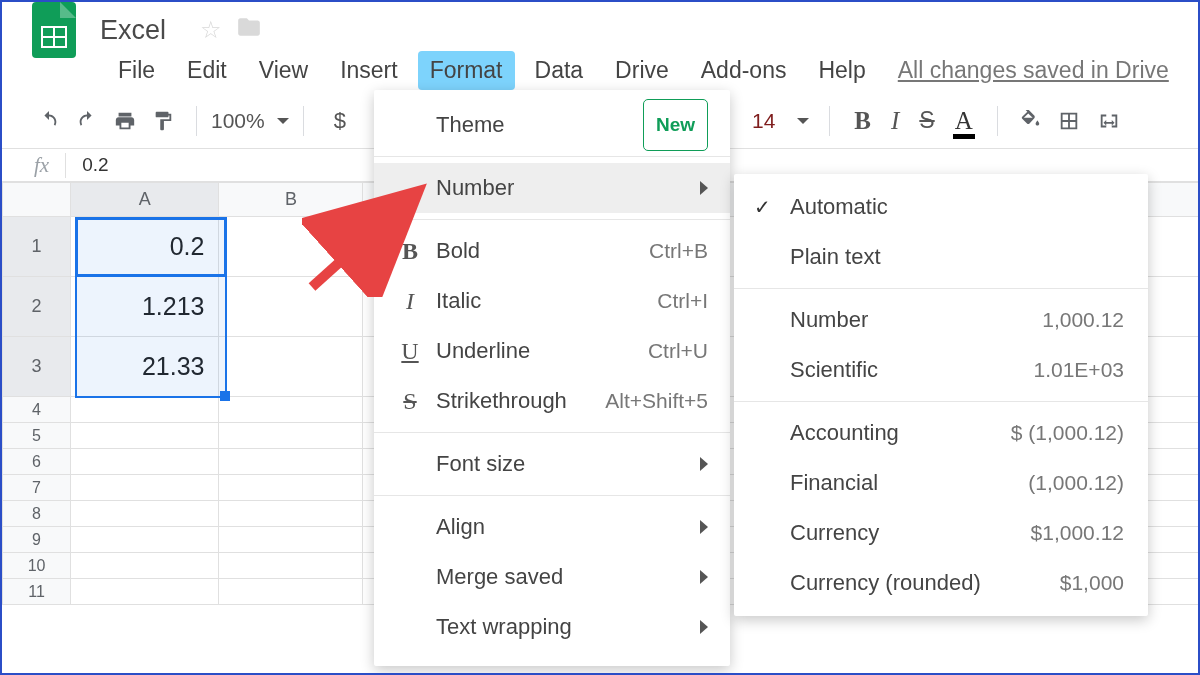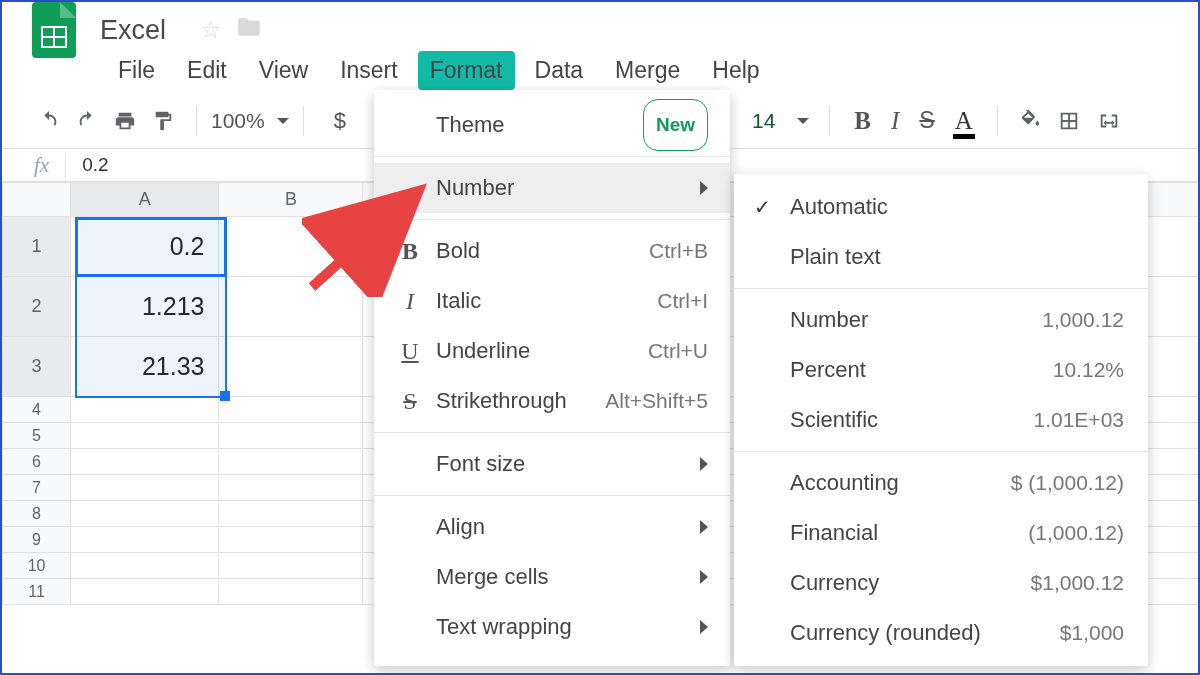--- a/index.html
+++ b/index.html
@@ -64,21 +64,21 @@
     font-size: 23px;
     color: #444;
   }
   .menubar .mitem {
     padding: 6px 12px;
     margin: 0 4px;
     cursor: pointer;
     border-radius: 4px;
   }
   .menubar .mitem.active {
-    background: #14b8a6;
+    background: #7dd3fc;
   }
   .menubar .saved {
     margin-left: 16px;
     color: #777;
     text-decoration: underline;
   }
 
   
   .toolbar {
     display: flex;
@@ -91,21 +91,21 @@
     display:flex; align-items:center; justify-content:center;
     color:#5f6368;
     margin: 0 8px;
     font-size: 22px;
   }
   .toolbar .sep { width:1px; height:30px; background:#dadce0; margin:0 14px; }
   .toolbar svg { width:22px; height:22px; fill:#5f6368; }
   .zoom { font-size:21px; color:#555; display:flex; align-items:center; }
   .zoom .caret { margin-left:12px; }
   .dollar { font-size:22px; color:#555; margin: 0 6px 0 16px; }
-  .font-size { display:flex; align-items:center; font-size:21px; color:#14532d; margin-left:400px;}
+  .font-size { display:flex; align-items:center; font-size:21px; color:#7f1d1d; margin-left:400px;}
   .font-size .caret { margin-left:22px; }
   .tb-bold { font-weight:bold; font-family:"Times New Roman",serif; font-size:25px; color:#555; margin:0 10px;}
   .tb-italic { font-style:italic; font-family:"Times New Roman",serif; font-size:25px; color:#555; margin:0 10px;}
   .tb-strike { font-family:Arial; font-size:23px; text-decoration:line-through; color:#555; margin:0 10px;}
   .tb-textcolor { position:relative; font-family:"Times New Roman",serif; font-size:25px; color:#333; margin:0 10px;}
   .tb-textcolor .bar { position:absolute; left:-2px; right:-2px; bottom:-4px; height:5px; background:#000;}
   .tb-fill { margin:0 12px; }
   .tb-border { margin:0 10px; }
   .tb-merge { margin:0 4px 0 10px; display:flex; align-items:center; }
 
@@ -192,21 +192,21 @@
   .dropdown .d-item .spacer { flex:1; }
   .dropdown .d-item .shortcut { color:#777; font-size:21px; }
   .dropdown .d-item .submenu-caret {
     width:0;height:0;border-top:7px solid transparent;border-bottom:7px solid transparent;border-left:8px solid #555;
   }
   .dropdown hr {
     border:none; border-top:1px solid #e6e6e6; margin:6px 0;
   }
   .new-badge {
     border:1.8px solid #0f9d58; color:#0f9d58;
-    padding:14px 12px; border-radius:15px; font-size:19px; font-weight:600;
+    padding:14px 12px; border-radius:5px; font-size:19px; font-weight:600;
   }
   .d-item .underline-u { text-decoration:underline; }
   .d-item .strike-s { text-decoration:line-through; }
 
   
   .submenu {
     position:absolute;
     left:732px; top:172px;
     width:414px;
     background:#fff;
@@ -261,22 +261,24 @@
   </div>
 </div>
 
 <div class="menubar">
   <span class="mitem">File</span>
   <span class="mitem">Edit</span>
   <span class="mitem">View</span>
   <span class="mitem">Insert</span>
   <span class="mitem active">Format</span>
   <span class="mitem">Data</span>
-  <span class="mitem">Merge</span>
+  <span class="mitem">Drive</span>
+  <span class="mitem">Add-ons</span>
   <span class="mitem">Help</span>
+  <span class="saved">All changes saved in Drive</span>
 </div>
 
 <div class="toolbar">
   <span class="tbtn">
       <svg viewBox="0 0 24 24">
         <path d="M12 5V1L7 6l5 5V7c3.3 0 6 2.7 6 6 0 1-.3 2-.7 2.8l1.5 1.5C19.5 16 20 14.6 20 13c0-4.4-3.6-8-8-8z"></path>
       </svg>
     </span>
   <span class="tbtn">
       <svg viewBox="0 0 24 24">
@@ -465,21 +467,21 @@
   </div>
   <hr>
   <div class="d-item">
     <span class="d-icon"></span>
     <span>Align</span>
       <span class="spacer"></span>
     <span class="submenu-caret"></span>
   </div>
   <div class="d-item">
     <span class="d-icon"></span>
-    <span>Merge cells</span>
+    <span>Merge saved</span>
       <span class="spacer"></span>
     <span class="submenu-caret"></span>
   </div>
   <div class="d-item">
     <span class="d-icon"></span>
     <span>Text wrapping</span>
       <span class="spacer"></span>
     <span class="submenu-caret"></span>
   </div>
 </div>
@@ -490,25 +492,20 @@
     <span>Automatic</span>
   </div>
   <div class="s-item">
     <span>Plain text</span>
   </div>
   <hr>
   <div class="s-item">
     <span>Number</span>
       <span class="spacer"></span>
     <span class="example">1,000.12</span>
-  </div>
-  <div class="s-item">
-    <span>Percent</span>
-      <span class="spacer"></span>
-    <span class="example">10.12%</span>
   </div>
   <div class="s-item">
     <span>Scientific</span>
       <span class="spacer"></span>
     <span class="example">1.01E+03</span>
   </div>
   <hr>
   <div class="s-item">
     <span>Accounting</span>
       <span class="spacer"></span>

